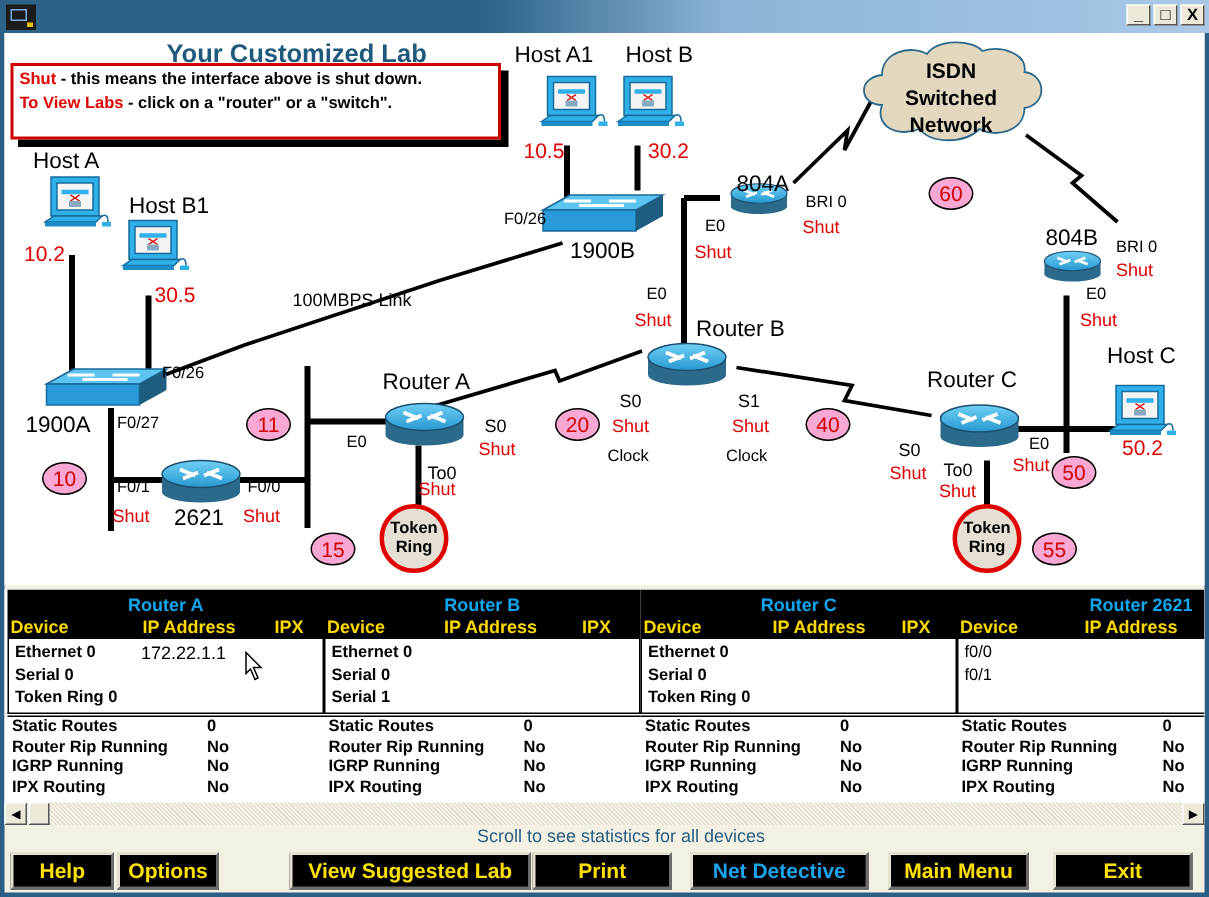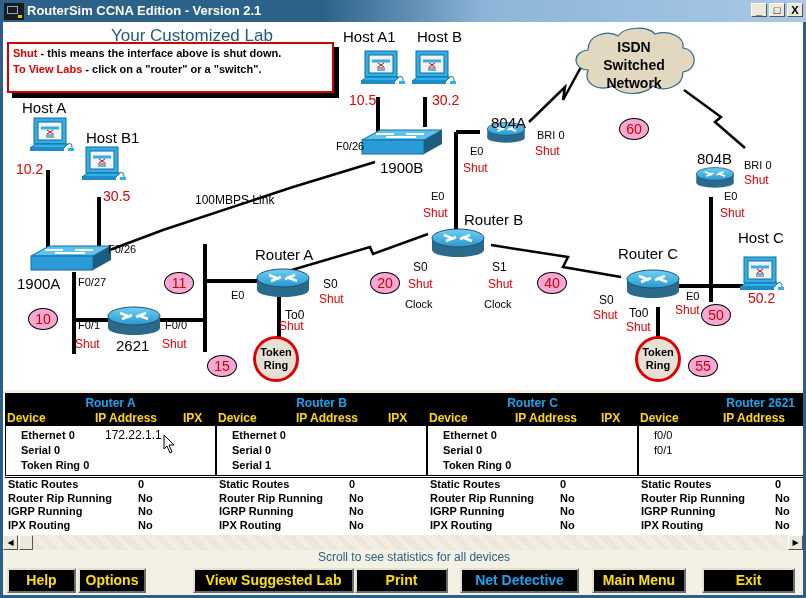--- a/index.html
+++ b/index.html
@@ -13,54 +13,53 @@
   .titlebar .title { position: absolute; left: 27px; top: 3px; color: #fff; font-weight: bold; font-size: 13px; }
   .winbtns { position: absolute; right: 3px; top: 3px; display: flex; gap: 2px; }
   .winbtn { width: 16px; height: 14px; background: #ece9d8; border: 1px solid #fff; border-right-color: #555; border-bottom-color: #555; font-size: 11px; line-height: 12px; text-align: center; color: #000; font-weight: bold; }
   .canvas { position: absolute; left: 3px; top: 22px; width: 800px; height: 368px; background: #fff; overflow: hidden; }
   .canvas svg { position: absolute; left: 0; top: 0; }
   .lbl { position: absolute; font-weight: normal; font-size: 12px; color: #000; white-space: nowrap; font-family: "Liberation Sans", sans-serif; }
   .lbl.big { font-size: 15px; }
   .lbl.ip { color: #e00000; font-size: 14px; }
   .lbl.shut { color: #e00000; font-size: 12px; }
   .lbl.small { font-size: 11px; }
-  .heading { position: absolute; left: 108px; top: 4px; font-size: 17px; font-weight: normal; color: #1f5a7a; }
+  .heading { position: absolute; left: 108px; top: 4px; font-size: 17px; font-weight: bold; color: #1f5a7a; }
   .info-box { position: absolute; left: 4px; top: 20px; width: 327px; height: 51px; border: 2px solid #d00000; background: #fff; box-shadow: 5px 5px 0 #000; padding: 1px 4px; font-size: 11px; font-weight: bold; line-height: 16px; }
   .info-box .k { color: #e00000; }
   .netnum { position: absolute; width: 30px; height: 22px; border: 1px solid #000; border-radius: 50%; background: #f9a8d4; color: #d00000; font-size: 14px; text-align: center; line-height: 20px; }
   .token-ring { position: absolute; width: 46px; height: 46px; border: 3px solid #e00000; border-radius: 50%; background: #e6e0d4; font-size: 11px; font-weight: bold; text-align: center; line-height: 13px; padding-top: 7px; }
   .cloud-text { position: absolute; left: 596px; top: 16px; width: 70px; text-align: center; font-size: 14px; font-weight: bold; line-height: 18px; }
   .stats { position: absolute; left: 3px; top: 393px; width: 800px; height: 142px; background: #fff; overflow: hidden; }
   .panel { position: absolute; top: 0; height: 127px; width: 211px; }
   .panel .ph { height: 33px; background: #000; color: #ffd800; font-weight: bold; font-size: 12px; position: relative; }
   .panel .pname { position: absolute; top: 3px; left: 0; width: 100%; text-align: center; color: #12a6ef; }
   .panel .cols { position: absolute; top: 18px; left: 0; width: 100%; }
   .panel .cols span { position: absolute; }
-  .panel .iface { position: absolute; top: 33px; left: 0; width: 100%; height: 50px; border: 1px solid #000; border-top: none; font-size: 11px; font-weight: bold; line-height: 15px; padding: 2px 15px; }
+  .panel .iface { position: absolute; top: 33px; left: 0; width: 100%; height: 50px; border: 1px solid #000; border-top: none; font-size: 11px; font-weight: bold; line-height: 15px; padding: 2px 4px; }
   .panel .routes { position: absolute; top: 84px; left: 0; width: 100%; height: 45px; border-top: 1px solid #000; font-size: 11px; font-weight: bold; line-height: 13.5px; padding: 0 3px; }
   .row { position: relative; height: 13.5px; }
   .row .v { position: absolute; left: 130px; }
   .iface .row { height: 15px; }
   .iface .row .ipv { position: absolute; left: 84px; font-weight: normal; font-size: 12px; }
   .hscroll { position: absolute; left: 3px; top: 535px; width: 800px; height: 15px; background: repeating-linear-gradient(45deg, #e6e1d0 0, #e6e1d0 1px, #f6f3ea 1px, #f6f3ea 2px); }
   .sbtn { position: absolute; top: 0; width: 15px; height: 15px; background: #ece9d8; border: 1px solid #fff; border-right-color: #555; border-bottom-color: #555; font-size: 8px; text-align: center; line-height: 13px; }
   .thumb { position: absolute; left: 16px; top: 0; width: 14px; height: 15px; background: #ece9d8; border: 1px solid #fff; border-right-color: #555; border-bottom-color: #555; }
   .scrollhint { position: absolute; left: 318px; top: 550px; font-size: 12px; color: #2a5f80; }
   .btn { position: absolute; top: 568px; height: 25px; background: #000; border: 2px solid #e5e1d0; border-right-color: #6c6c6c; border-bottom-color: #6c6c6c; color: #ffe000; font-weight: bold; font-size: 14px; text-align: center; line-height: 21px; }
   .btn.blue { color: #1aa3ee; }
   .cursor { position: absolute; left: 163px; top: 434px; }
 </style>
 </head>
 <body>
 
 <div class="window"></div>
 
 <div class="titlebar">
   <span class="app-icon"></span>
-  <span class="title">RouterSim CCNA Edition - Version 2.1</span>
   <div class="winbtns">
     <div class="winbtn">_</div>
     <div class="winbtn">□</div>
     <div class="winbtn">X</div>
   </div>
 </div>
 
 <div class="canvas">
   <svg width="800" height="368">
     <defs>

